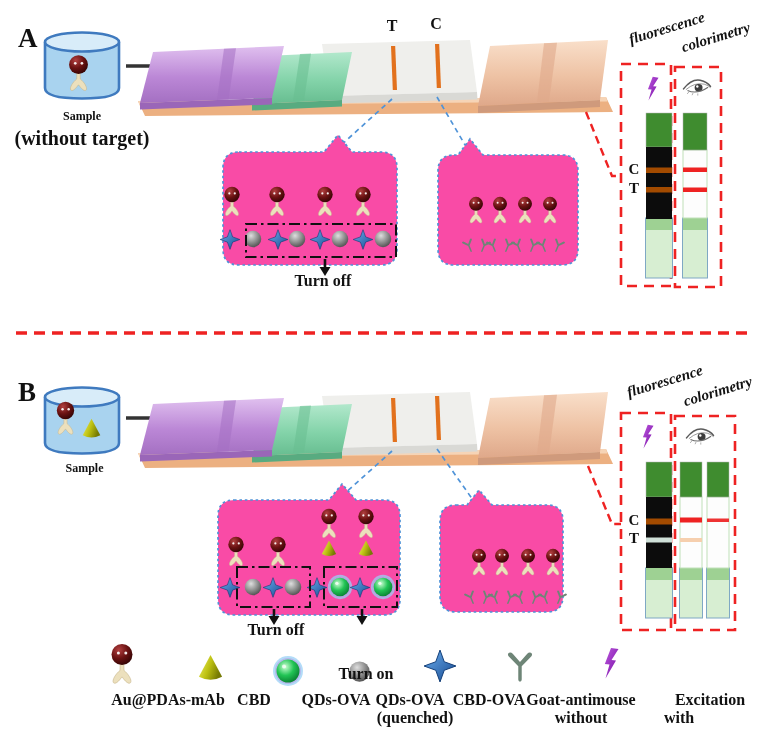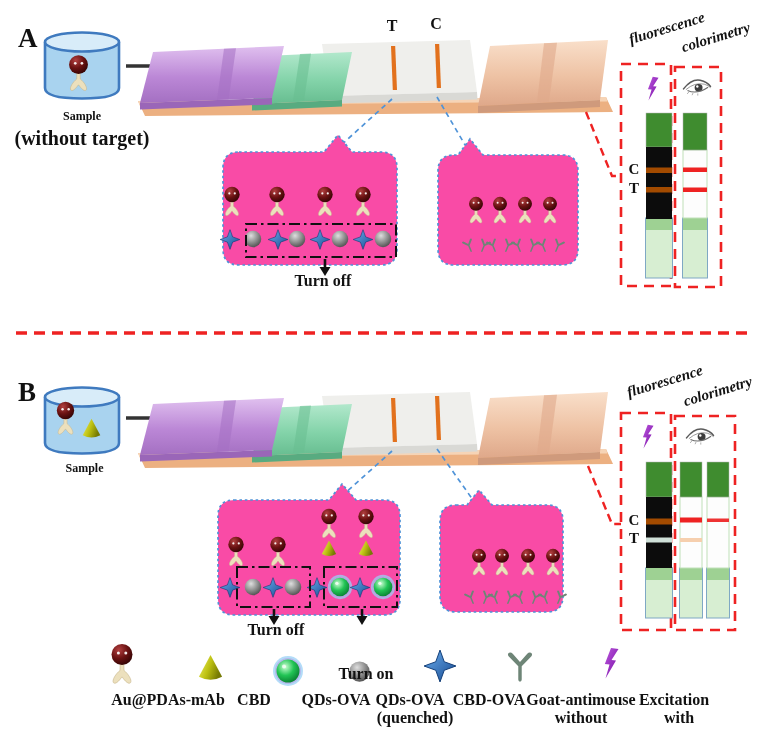--- a/index.html
+++ b/index.html
@@ -332,16 +332,16 @@
 <div class="txt striplbl ctr" style="left:626px;top:531px;width:16px;">T</div>
 
 <div class="txt leglbl ctr" style="left:64px;top:692px;width:120px;">Au@PDAs-mAb</div>
 <div class="txt leglbl ctr" style="left:180px;top:692px;width:60px;">CBD</div>
 <div class="txt leglbl ctr" style="left:247px;top:692px;width:90px;">QDs-OVA</div>
 <div class="txt leglbl ctr" style="left:321px;top:692px;width:90px;">QDs-OVA</div>
 <div class="txt leglbl ctr" style="left:321px;top:710px;width:100px;">(quenched)</div>
 <div class="txt leglbl ctr" style="left:400px;top:692px;width:90px;">CBD-OVA</div>
 <div class="txt leglbl ctr" style="left:477px;top:692px;width:120px;">Goat-antimouse</div>
 <div class="txt leglbl ctr" style="left:487px;top:710px;width:100px;">without</div>
-<div class="txt leglbl ctr" style="left:580px;top:692px;width:100px;">Excitation</div>
+<div class="txt leglbl ctr" style="left:616px;top:692px;width:100px;">Excitation</div>
 <div class="txt leglbl ctr" style="left:585px;top:710px;width:100px;">with</div>
 
 </div>
 
 </body></html>

